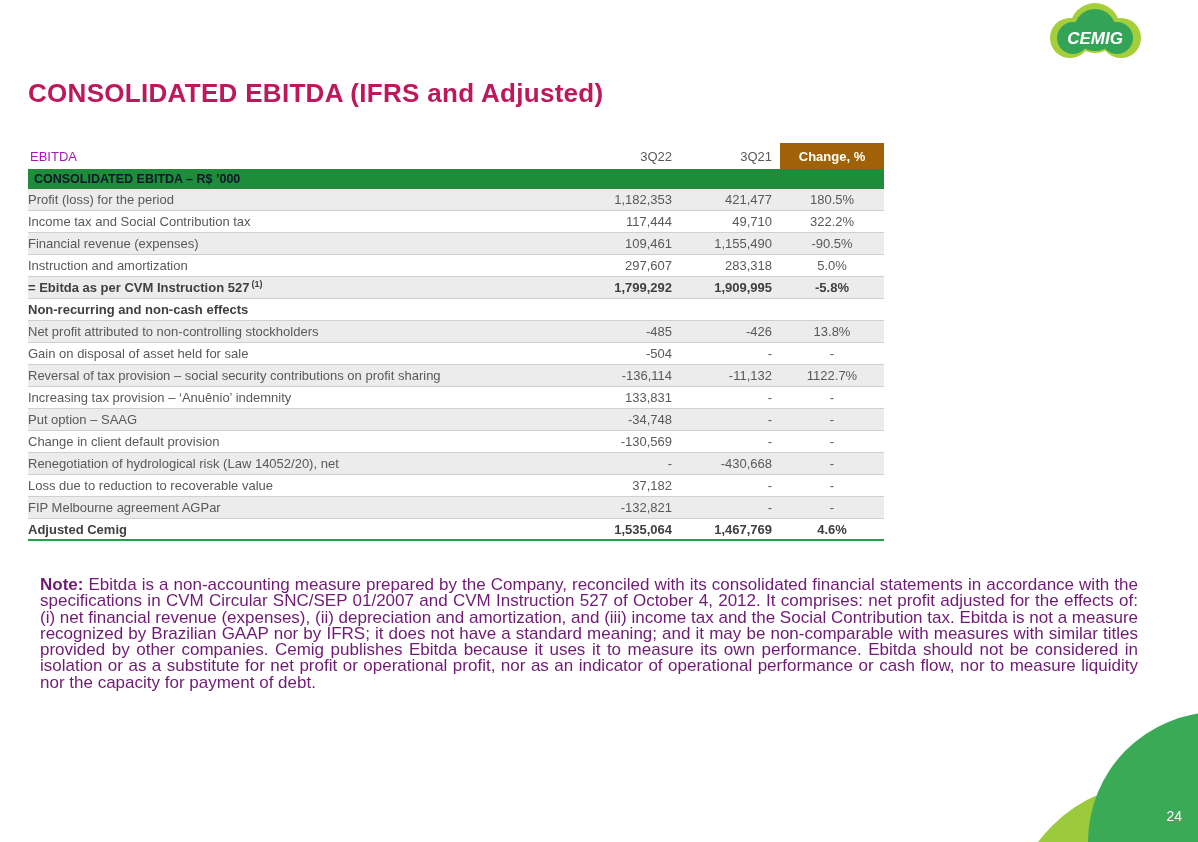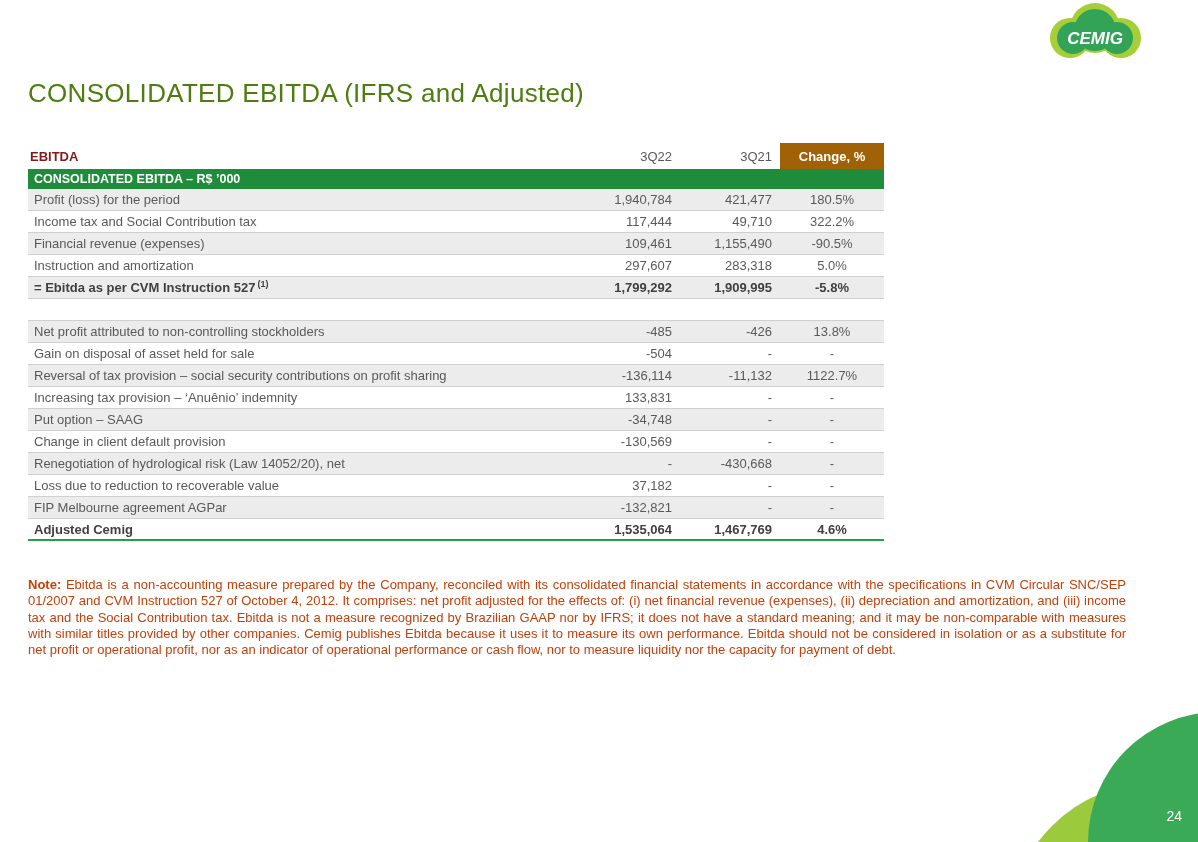--- a/index.html
+++ b/index.html
@@ -7,51 +7,51 @@
   body { font-family:"Liberation Sans", sans-serif; }
   .slide {
     position:relative; width:1198px; height:842px; background:#ffffff;
     overflow:hidden; margin:0 auto;
   }
   
   .logo { position:absolute; left:1046px; top:2px; width:98px; height:58px; }
   
   .title {
     position:absolute; left:28px; top:78px;
-    font-size:26px; font-weight:400; color:#4d7c0f; letter-spacing:0.3px;
+    font-size:26px; font-weight:700; color:#be185d; letter-spacing:0.3px;
     white-space:nowrap;
   }
   
   .table {
     position:absolute; left:28px; top:143px; width:856px;
     font-size:13px; color:#595959;
   }
   .thead { display:flex; align-items:stretch; height:26px; }
   .th-label { flex:1; display:flex; align-items:center; padding-left:2px;
-              color:#7f1d1d; font-weight:700; }
+              color:#a21caf; font-weight:400; }
   .th-num { width:100px; display:flex; align-items:center; justify-content:flex-end;
             padding-right:8px; color:#595959; }
   .th-chg { width:104px; background:#a16207; color:#ffffff; font-weight:700;
             display:flex; align-items:center; justify-content:center; }
   .section-header {
-    background:#1f8c3c; color:#ffffff; font-weight:700; font-size:12.5px;
+    background:#1f8c3c; color:#0f172a; font-weight:700; font-size:12.5px;
     height:20px; display:flex; align-items:center; padding-left:6px;
   }
   .row { display:flex; height:22px; border-bottom:1px solid #cfcfcf; background:#ffffff; }
   .row.shaded { background:#ececec; }
   .row.bold { font-weight:700; color:#404040; }
   .row.total { border-bottom:2px solid #21a049; }
-  .c-label { flex:1; display:flex; align-items:center; padding-left:6px; overflow:hidden; white-space:nowrap; }
+  .c-label { flex:1; display:flex; align-items:center; padding-left:0; overflow:hidden; white-space:nowrap; }
   .c-label .sup { font-size:9px; margin-left:2px; position:relative; top:-4px; }
   .c-q22, .c-q21 { width:100px; display:flex; align-items:center; justify-content:flex-end; padding-right:8px; }
   .c-chg { width:104px; display:flex; align-items:center; justify-content:center; }
   
   .note {
-    position:absolute; left:28px; top:577px; width:1098px;
-    font-size:13px; line-height:16.3px; color:#c2410c; text-align:justify;
+    position:absolute; left:40px; top:577px; width:1098px;
+    font-size:17px; line-height:16.3px; color:#701a75; text-align:justify;
   }
   .note strong { font-weight:700; }
   
   .corner { position:absolute; right:0; bottom:0; width:230px; height:170px; }
   .pagenum {
     position:absolute; right:16px; bottom:18px; z-index:5;
     color:#ffffff; font-size:14px; font-weight:400;
   }
 </style>
 </head>
@@ -80,21 +80,21 @@
       <div class="th-num">3Q21</div>
       <div class="th-chg">Change, %</div>
     </div>
     <div class="section-header">CONSOLIDATED EBITDA – R$ ’000</div>
     <div id="table-body">
     <div class="row shaded">
       <div class="c-label">
             <span class="txt">Profit (loss) for the period</span>
             <span class="sup"></span>
           </div>
-      <div class="c-q22">1,940,784</div>
+      <div class="c-q22">1,182,353</div>
       <div class="c-q21">421,477</div>
       <div class="c-chg">180.5%</div>
     </div>
 
     <div class="row">
       <div class="c-label">
             <span class="txt">Income tax and Social Contribution tax</span>
             <span class="sup"></span>
           </div>
       <div class="c-q22">117,444</div>
@@ -126,20 +126,24 @@
       <div class="c-label">
             <span class="txt">= Ebitda as per CVM Instruction 527</span>
             <span class="sup">(1)</span>
           </div>
       <div class="c-q22">1,799,292</div>
       <div class="c-q21">1,909,995</div>
       <div class="c-chg">-5.8%</div>
     </div>
 
     <div class="row bold">
+      <div class="c-label">
+            <span class="txt">Non-recurring and non-cash effects</span>
+            <span class="sup"></span>
+          </div>
       <div class="c-q22"></div>
       <div class="c-q21"></div>
       <div class="c-chg"></div>
     </div>
 
     <div class="row shaded">
       <div class="c-label">
             <span class="txt">Net profit attributed to non-controlling stockholders</span>
             <span class="sup"></span>
           </div>

